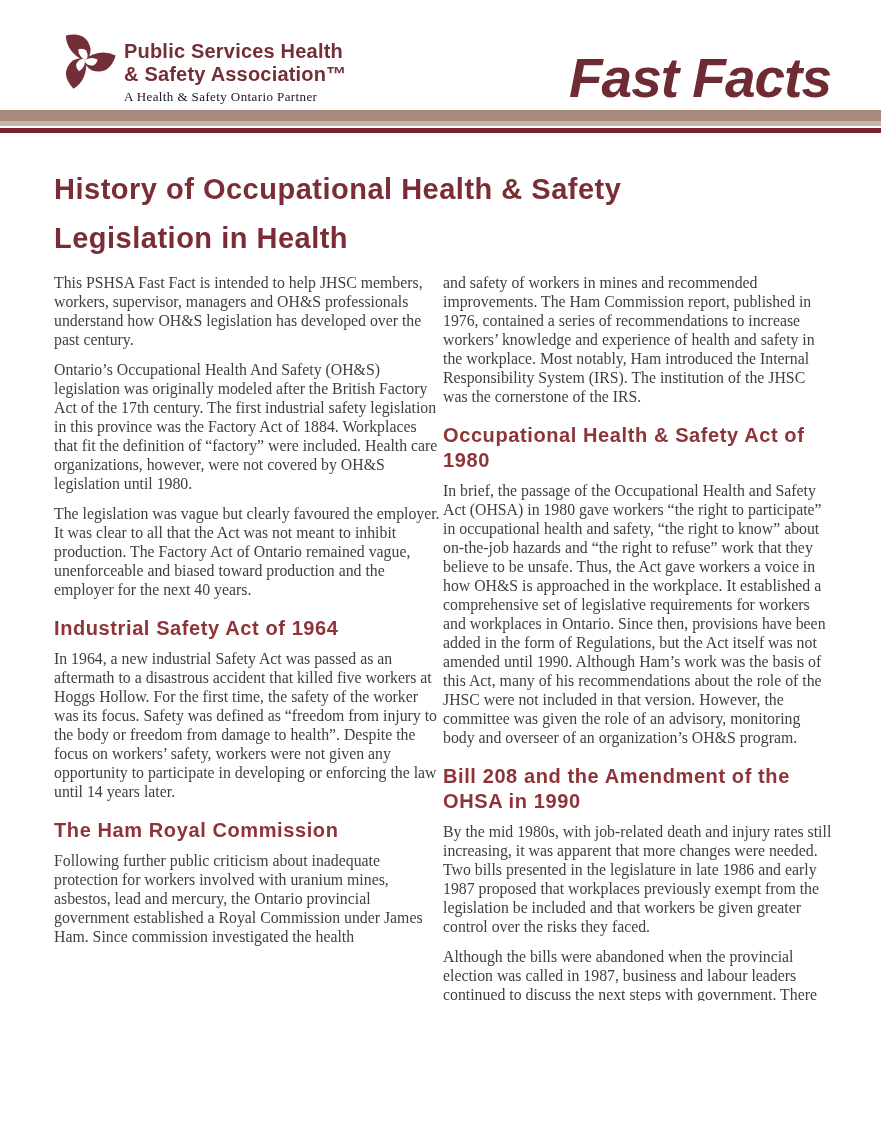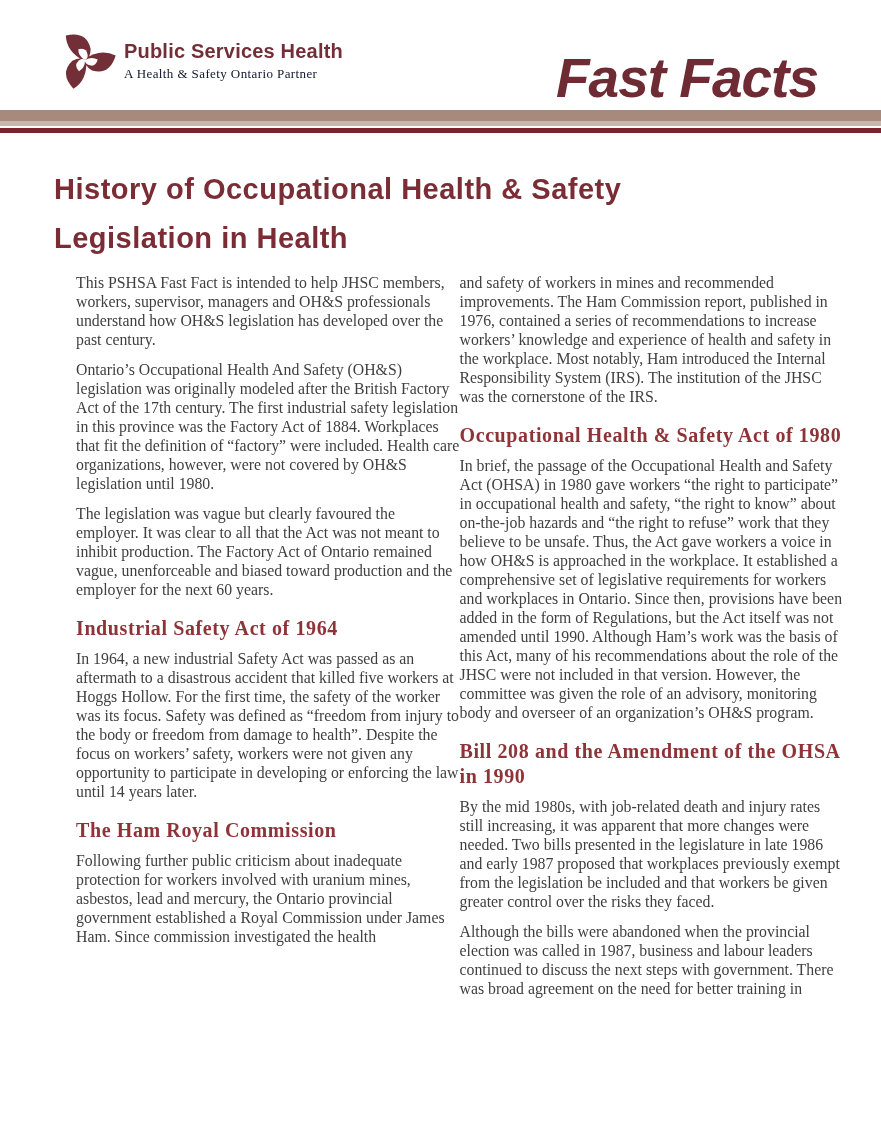--- a/index.html
+++ b/index.html
@@ -22,21 +22,21 @@
     font-family:"Liberation Sans", sans-serif;
     font-weight:bold; font-size:20px; line-height:23px;
     color:#722f37; letter-spacing:0.2px;
   }
   .brand-tagline {
     margin-top:3px;
     font-family:"Liberation Serif", serif;
     font-size:13px; color:#0f172a; letter-spacing:0.4px;
   }
   .masthead {
-    position:absolute; right:63px; top:48px;
+    position:absolute; right:50px; top:48px;
     font-family:"Liberation Sans", sans-serif;
     font-style:italic; font-weight:bold;
     font-size:55px; line-height:60px;
     color:#6e2b33; letter-spacing:-1px;
   }
 
   
   .bands { width:100%; }
   .band1 { height:11px; background:#a8897e; }
   .band2 { height:5px;  background:#c9b6aa; }
@@ -47,32 +47,32 @@
   .doc-title {
     margin:32px 36px 0 54px;
     font-family:"Liberation Sans", sans-serif;
     font-weight:bold; font-size:29px; line-height:49px;
     color:#7b2d35; letter-spacing:0.5px;
   }
 
   
   .columns {
     display:flex;
-    margin:10px 38px 0 76px;
+    margin:10px 38px 0 54px;
   }
   .col { width:389px; }
   .para {
     font-family:"Liberation Serif", serif;
     font-size:15.8px; line-height:19px;
     color:#3f3f3f;
     margin:0 0 11px 0;
     text-align:left;
   }
   .sec-h {
-    font-family:Liberation Serif, serif;
+    font-family:Liberation Sans, sans-serif;
     font-weight:bold; font-size:20px; line-height:25px;
     color:#8e3439; letter-spacing:0.6px;
     margin:17px 0 8px 0;
   }
   .col > .sec-h:first-child, .col > .para:first-child { margin-top:0; }
 
   
   .footer {
     position:absolute; left:0; right:0; top:1062px;
     border-top:2px solid #d2d2d2;
@@ -137,20 +137,21 @@
         <g fill="#ffffff">
           <g transform="rotate(15 50 50)">
             <path d="M50 50 Q38 47 35 36 Q47 29 52 41 Q54 47 50 50 Z"></path>
             <path d="M50 50 Q38 47 35 36 Q47 29 52 41 Q54 47 50 50 Z" transform="rotate(120 50 50)"></path>
             <path d="M50 50 Q38 47 35 36 Q47 29 52 41 Q54 47 50 50 Z" transform="rotate(240 50 50)"></path>
           </g>
         </g>
       </svg>
       <div class="brand-text">
         <div class="brand-line">Public Services Health</div>
+        <div class="brand-line">&amp; Safety Association™</div>
         <div class="brand-tagline">A Health &amp; Safety Ontario Partner</div>
       </div>
     </div>
     <div class="masthead">Fast Facts</div>
   </div>
 
   <div class="bands">
     <div class="band1"></div>
     <div class="band2"></div>
     <div class="band-gap"></div>
@@ -159,21 +160,21 @@
 
   <h1 class="doc-title">
     <span>History of Occupational Health &amp; Safety</span><br>
     <span>Legislation in Health</span>
   </h1>
 
   <div class="columns">
     <div class="col" id="col-left">
         <p class="para">This PSHSA Fast Fact is intended to help JHSC members, workers, supervisor, managers and OH&amp;S professionals understand how OH&amp;S legislation has developed over the past century.</p>
         <p class="para">Ontario’s Occupational Health And Safety (OH&amp;S) legislation was originally modeled after the British Factory Act of the 17th century. The first industrial safety legislation in this province was the Factory Act of 1884. Workplaces that fit the definition of “factory” were included. Health care organizations, however, were not covered by OH&amp;S legislation until 1980.</p>
-        <p class="para">The legislation was vague but clearly favoured the employer. It was clear to all that the Act was not meant to inhibit production. The Factory Act of Ontario remained vague, unenforceable and biased toward production and the employer for the next 60 years.</p>
+        <p class="para">The legislation was vague but clearly favoured the employer. It was clear to all that the Act was not meant to inhibit production. The Factory Act of Ontario remained vague, unenforceable and biased toward production and the employer for the next 40 years.</p>
         <h2 class="sec-h">Industrial Safety Act of 1964</h2>
         <p class="para">In 1964, a new industrial Safety Act was passed as an aftermath to a disastrous accident that killed five workers at Hoggs Hollow.  For the first time, the safety of the worker was its focus. Safety was defined as “freedom from injury to the body or freedom from damage to health”. Despite the focus on workers’ safety, workers were not given any opportunity to participate in developing or enforcing the law until 14 years later.</p>
         <h2 class="sec-h">The Ham Royal Commission</h2>
         <p class="para">Following further public criticism about inadequate protection for workers involved with uranium mines, asbestos, lead and mercury, the Ontario provincial government established a Royal Commission under James Ham. Since commission investigated the health</p>
       </div>
     <div class="col" id="col-right">
         <p class="para">and safety of workers in mines and recommended improvements. The Ham Commission report, published in 1976, contained a series of recommendations to increase workers’ knowledge and experience of health and safety in the workplace. Most notably, Ham introduced the Internal Responsibility System (IRS). The institution of the JHSC was the cornerstone of the IRS.</p>
         <h2 class="sec-h">Occupational Health &amp; Safety Act of 1980</h2>
         <p class="para">In brief, the passage of the Occupational Health and Safety Act (OHSA) in 1980 gave workers “the right to participate” in occupational health and safety, “the right to know” about on-the-job hazards and “the right to refuse” work that they believe to be unsafe. Thus, the Act gave workers a voice in how OH&amp;S is approached in the workplace. It established a comprehensive set of legislative requirements for workers and workplaces in Ontario. Since then, provisions have been added in the form of Regulations, but the Act itself was not amended until 1990. Although Ham’s work was the basis of this Act, many of his recommendations about the role of the JHSC were not included in that version. However, the committee was given the role of an advisory, monitoring body and overseer of an organization’s OH&amp;S program.</p>
         <h2 class="sec-h">Bill 208 and the Amendment of the OHSA in 1990</h2>

